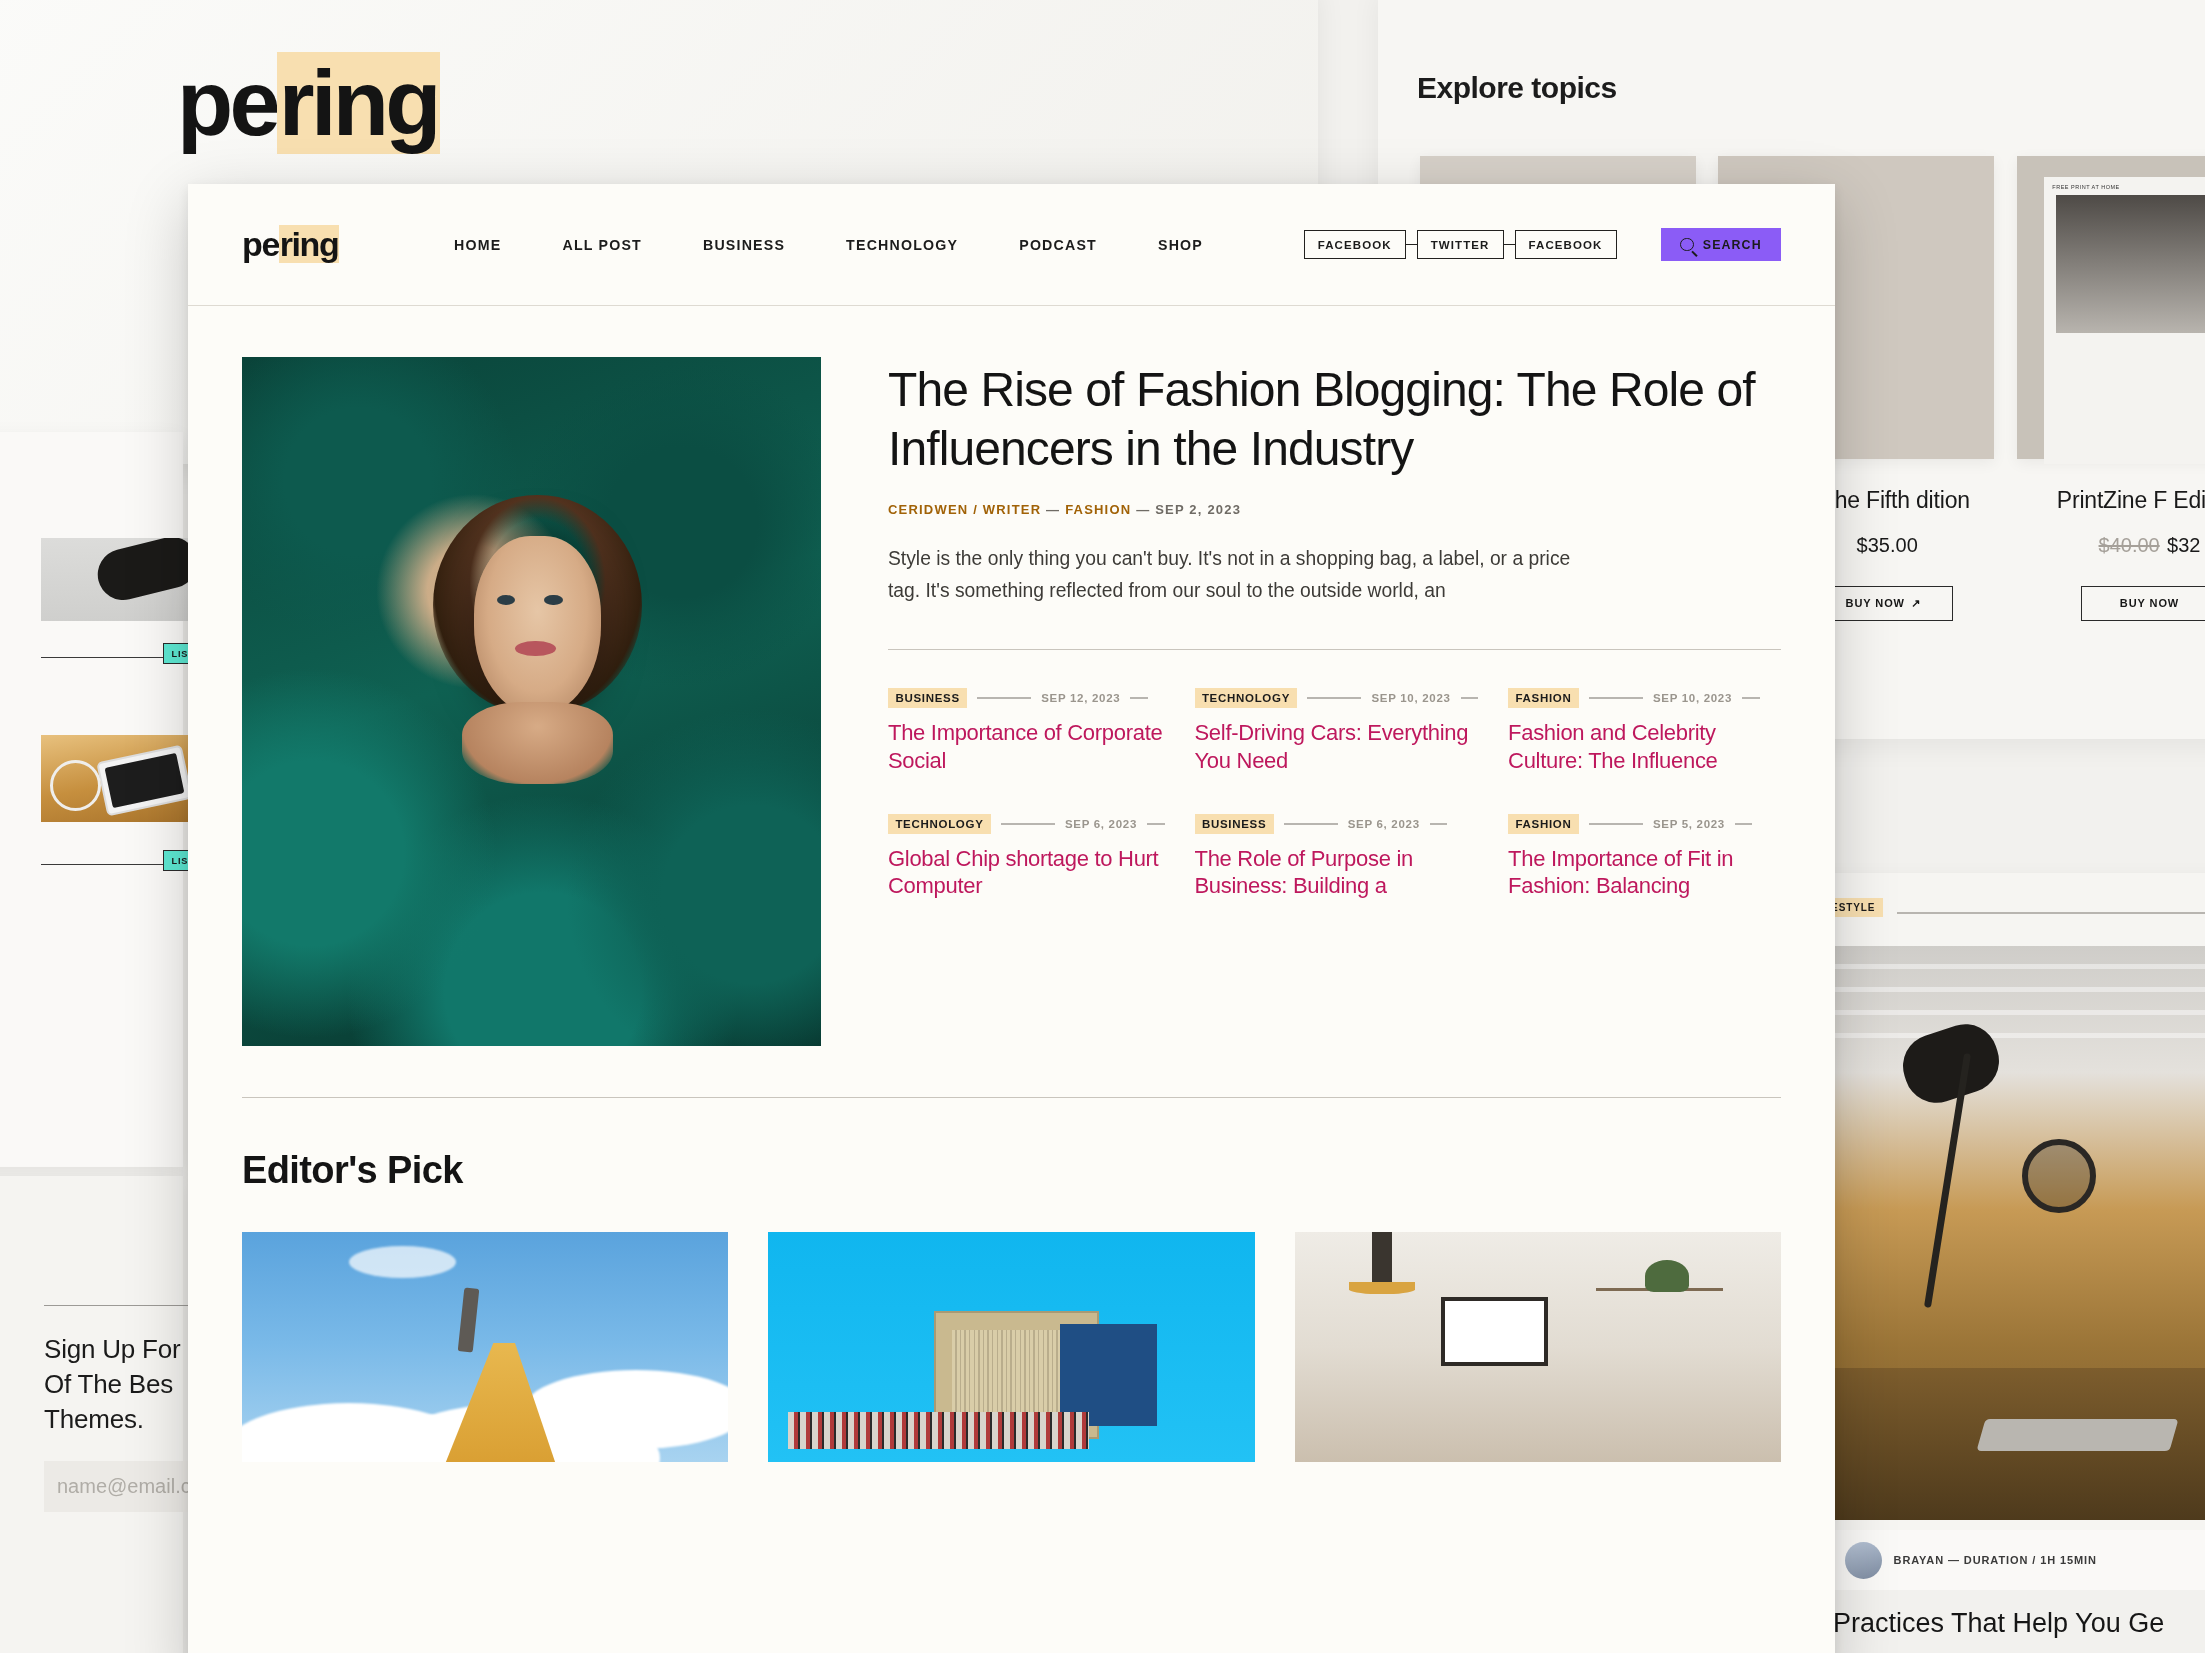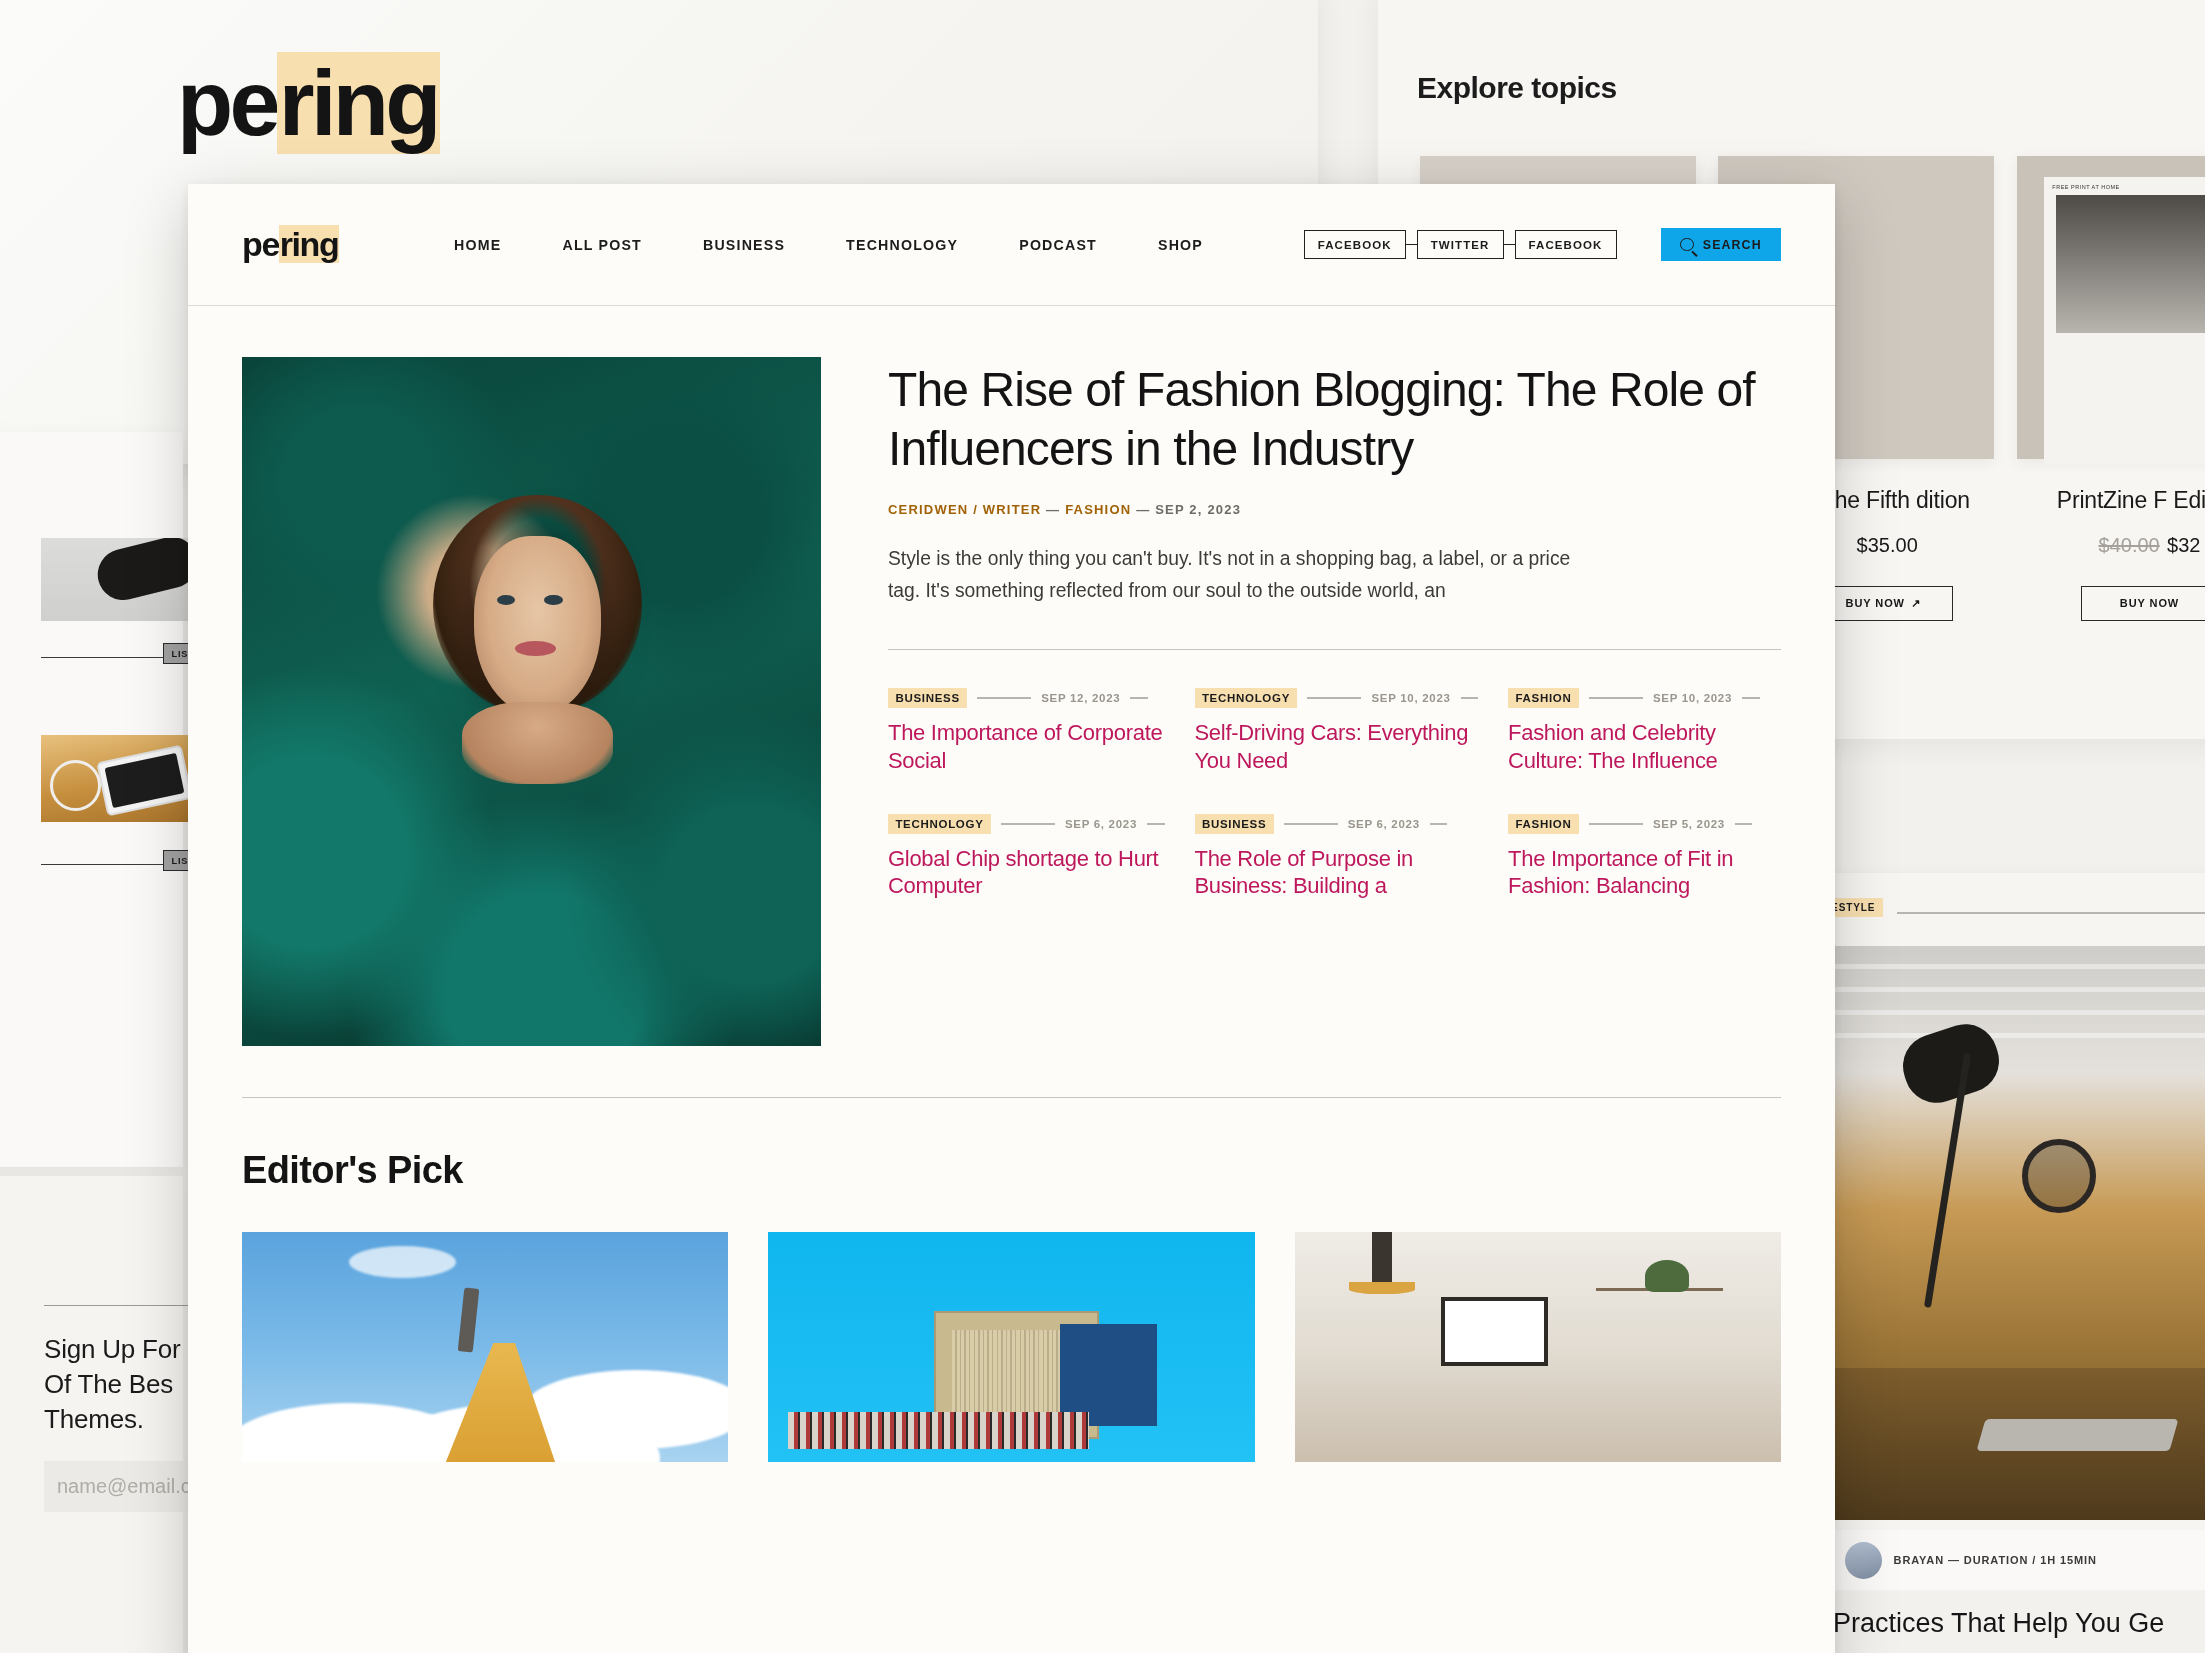--- a/index.html
+++ b/index.html
@@ -111,21 +111,21 @@
   .lm-photo{ position:absolute; left:41px; width:152px; overflow:hidden;}
   .lm-photo.a{ top:538px; height:83px; background:linear-gradient(180deg,#dcdcda,#cfcfcd); }
   .lm-photo.b{ top:735px; height:87px; background:linear-gradient(170deg,#e8c17e,#c68f3e 55%,#a9742c); }
   .lm-mic{ position:absolute; right:-4.6px; top:4.6px; width:101px; height:51px; background:#1b1a18; border-radius:27.6px; transform:rotate(-14deg);}
   .lm-phone{ position:absolute; right:4.6px; top:18.4px; width:87px; height:55px; background:#f3f3f3; border:2.8px solid #ddd; border-radius:5.5px; transform:rotate(-12deg);}
   .lm-phone::after{ content:''; position:absolute; inset:4.6px; background:#1d1d1d; border-radius:2.8px;}
   .lm-bud{ position:absolute; left:9.2px; top:25px; width:51px; height:51px; border:3.2px solid #efeeec; border-radius:50%; }
   .lm-rule{ position:absolute; left:41px; height:1.4px; background:#3a3a3a;}
   .lm-rule.r1{ top:657px; width:138px;}
   .lm-rule.r2{ top:864px; width:138px;}
-  .lm-btn{ position:absolute; border:1.4px solid #2b2b2b; background:#a3a3a3; padding:4.6px 7.4px;
+  .lm-btn{ position:absolute; border:1.4px solid #2b2b2b; background:#5eead4; padding:4.6px 7.4px;
            font-size:9.2px; letter-spacing:0.9px; font-weight:700; color:#1a1a1a;}
   .lm-btn.b1{ left:163px; top:643px;}
   .lm-btn.b2{ left:163px; top:850px;}
 
   
   .panel-newsletter{
     position:absolute; left:-27.6px; top:1176px; width:211px; height:505px;
     background:#f5f4f1; box-shadow:0 6.4px 20px rgba(0,0,0,.06);
   }
   .nl-logo{ position:absolute; left:44px; top:1234px; }
@@ -165,21 +165,21 @@
     font-size:14.2px; font-weight:700; letter-spacing:1.2px; color:#1c1c1c; cursor:pointer;
   }
   .nav-right { margin-left:auto; display:flex; align-items:center; gap:0; }
   .social-group { display:flex; align-items:center; }
   .social-btn {
     border:1.8px solid #22211f; background:#fdfcf8; padding:7.4px 13px;
     font-size:11.5px; font-weight:700; letter-spacing:1.1px; color:#1b1b1b;
   }
   .social-sep { width:11px; height:1.8px; background:#22211f; }
   .search-btn {
-    margin-left:44px; background:#0ea5e9; padding:9.2px 19.3px;
+    margin-left:44px; background:#8b5cf6; padding:9.2px 19.3px;
     display:flex; align-items:center; gap:9.2px;
     font-size:12.4px; font-weight:700; letter-spacing:1.1px; color:#1b1b1b;
   }
   .search-ico { width:13.8px; height:13.8px; border:1.8px solid #1b1b1b; border-radius:50%; position:relative; }
   .search-ico::after{ content:''; position:absolute; right:-5.5px; bottom:-4.6px; width:7.4px; height:1.8px; background:#1b1b1b; transform:rotate(45deg);}
 
   
   .hero { display:flex; padding:51px 54px 0 54px; gap:67px; }
   .hero-img {
     width:579px; height:689px; flex:none; position:relative; overflow:hidden;

